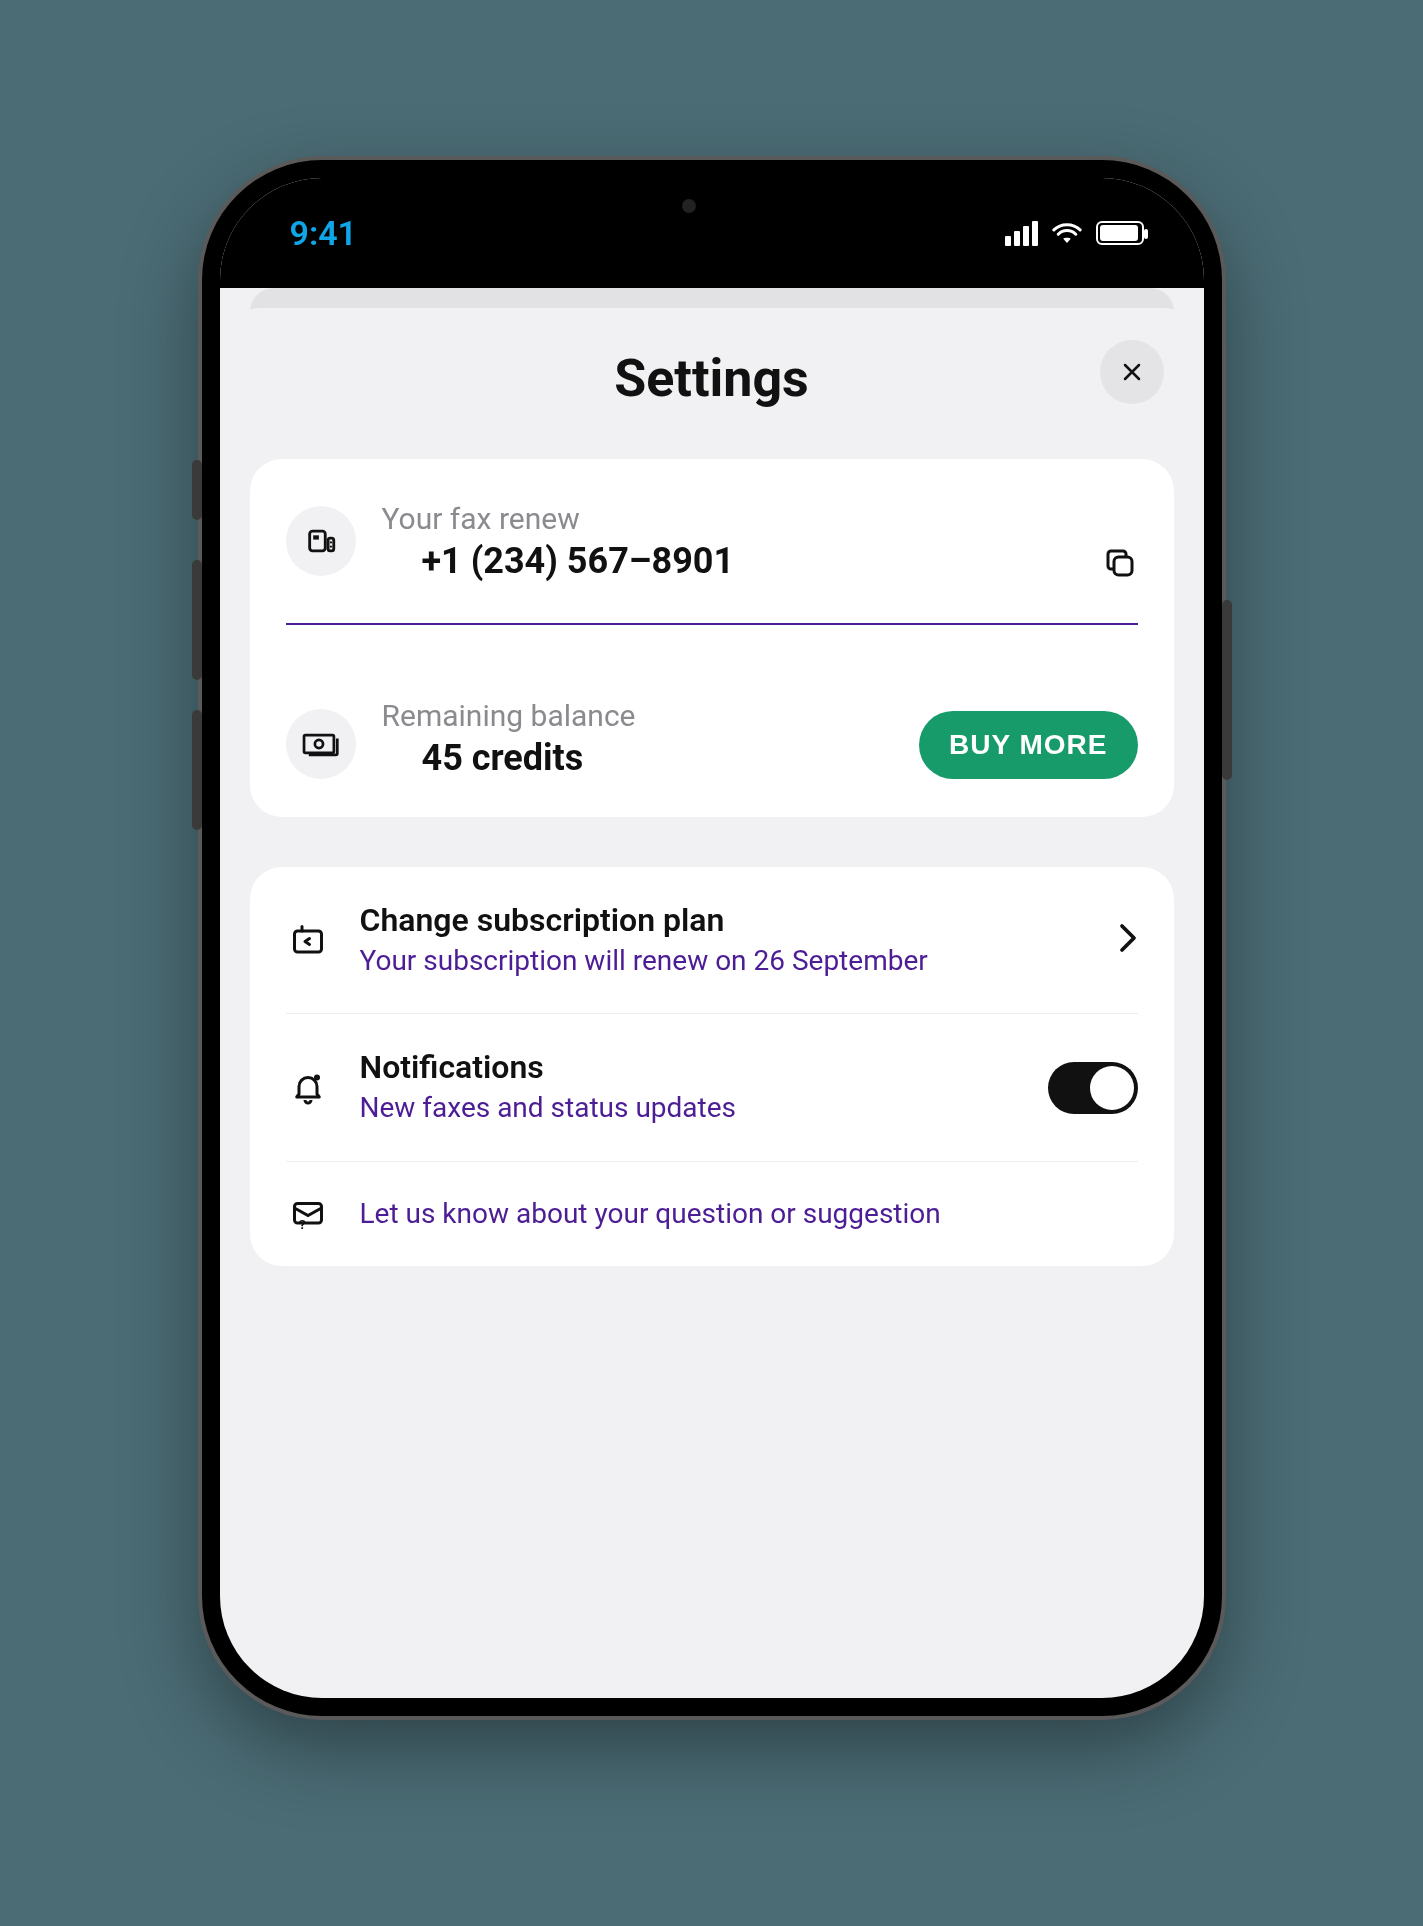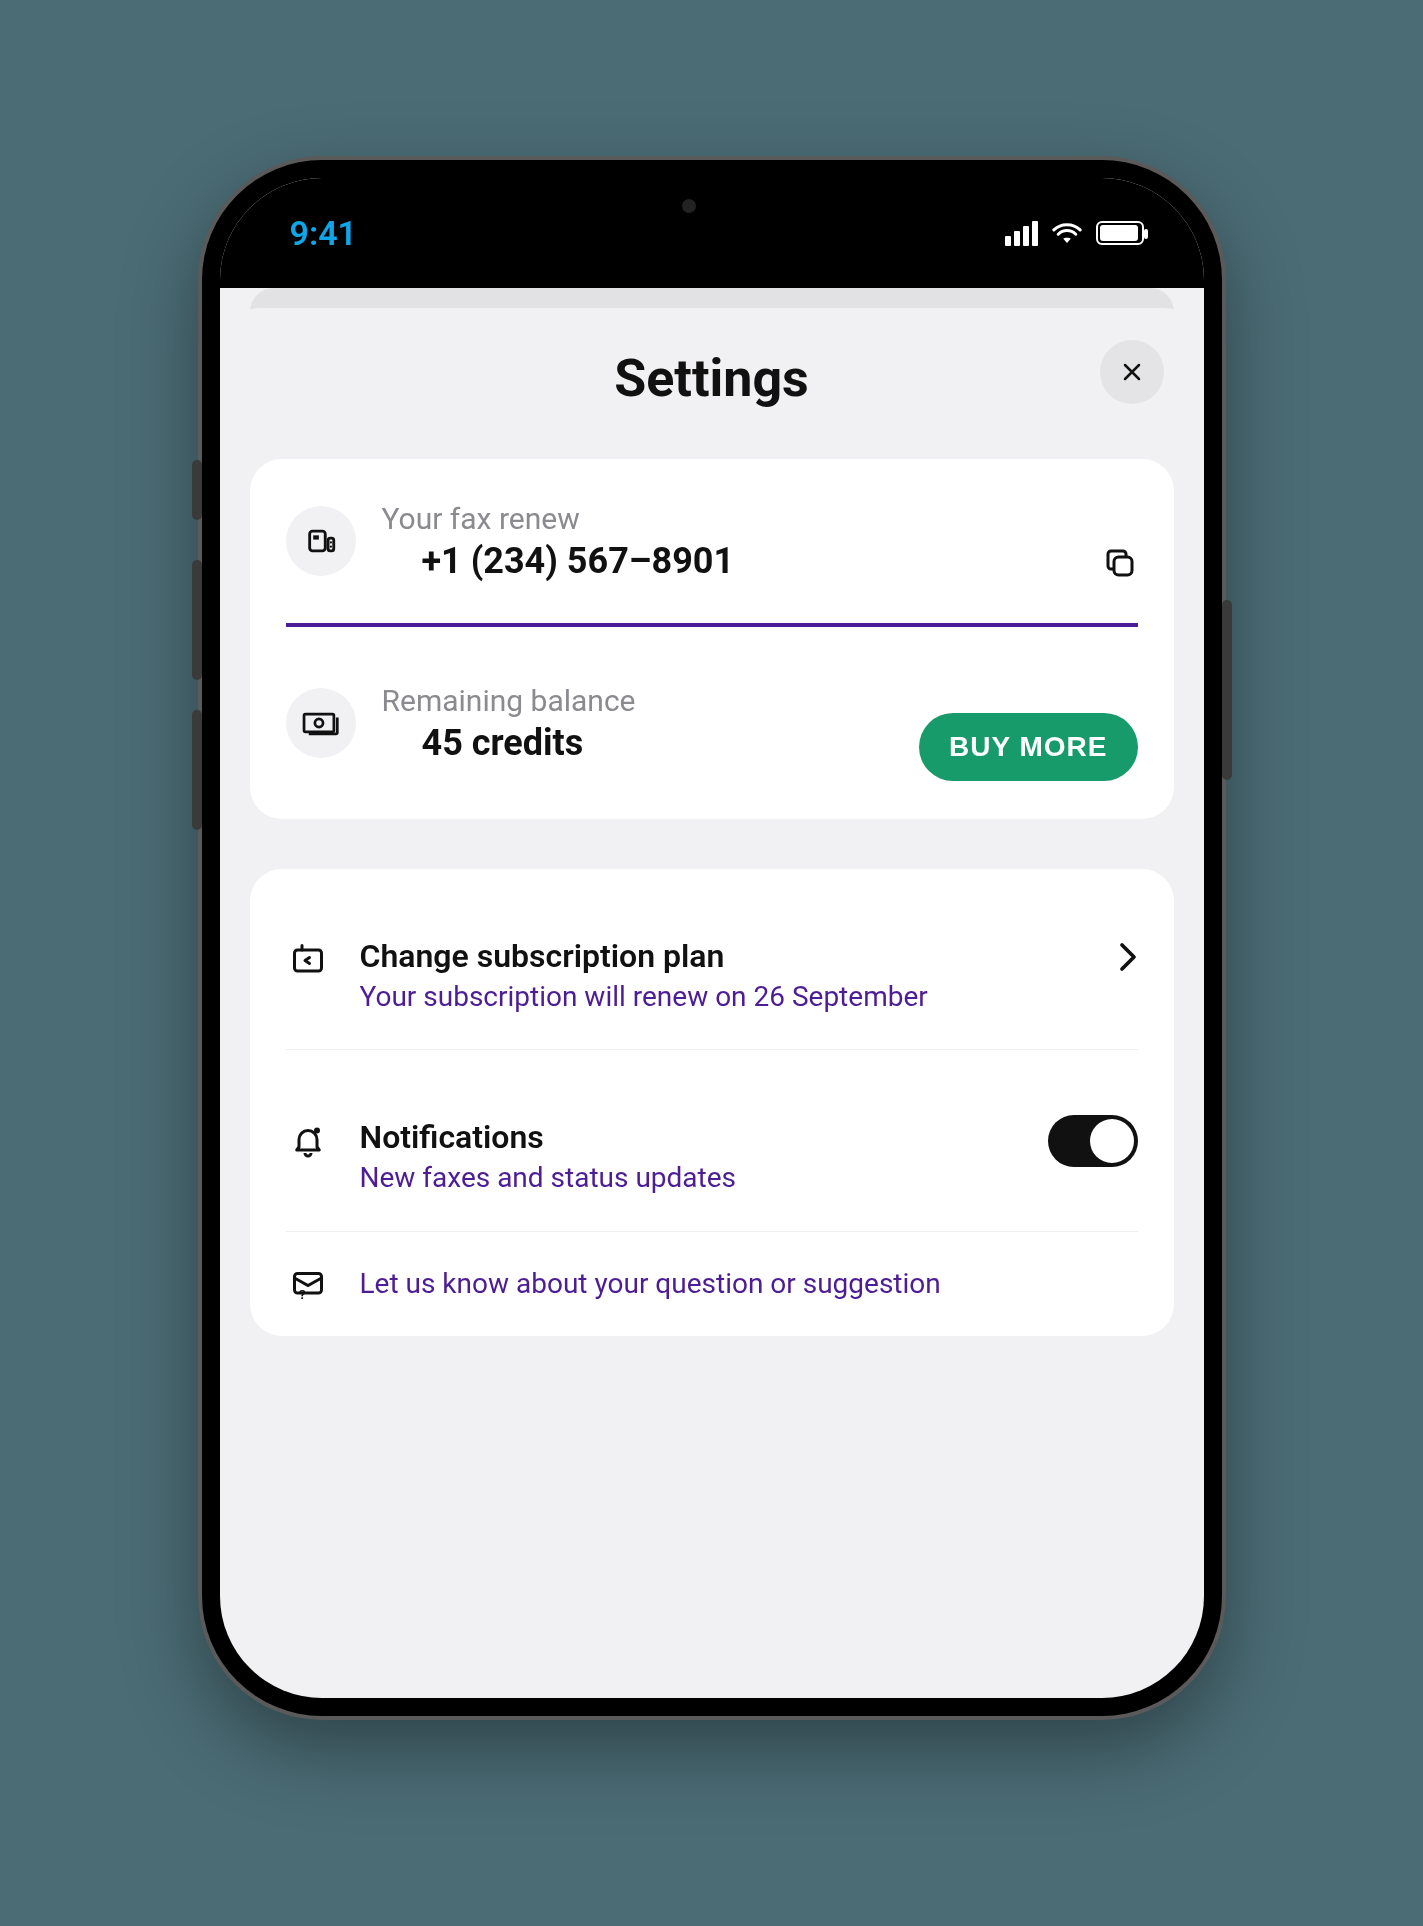--- a/index.html
+++ b/index.html
@@ -118,21 +118,21 @@
   .card {
     background: #fff;
     margin: 0 30px 50px;
     border-radius: 32px;
     padding: 0 36px;
   }
   .account-row {
     display:flex; align-items:center; gap:26px;
     padding: 38px 0;
   }
-  .account-row + .account-row { border-top: 4px solid #4c1d95; }
+  .account-row + .account-row { border-top: 2px solid #4c1d95; align-items: flex-end; }
   .circle-icon {
     width:70px;height:70px;border-radius:50%;background:#f1f1f3;
     display:flex;align-items:center;justify-content:center;flex-shrink:0;
   }
   .acc-text {flex:1;}
   .acc-label { color:#8a8a8f; font-size:30px; margin-bottom:4px;}
   .acc-value { color:#111; font-size:36px; font-weight:700;margin-left:40px;}
   .copy-btn, .buy-btn { flex-shrink:0; cursor:pointer;margin-top:48px;}
   .buy-btn {
     background:#189b6a; color:#fff; border:none;
@@ -141,21 +141,21 @@
   }
 
   .list-row {
     display:flex; align-items:center; gap:30px;
     padding: 34px 0;
     border-bottom:1px solid #eee;
   }
   .list-row:last-child{border-bottom:none;}
   .list-icon {width:44px;flex-shrink:0;display:flex;align-items:center;justify-content:center;}
   .list-text {flex:1;}
-  .list-title{font-size:32px; font-weight:600; color:#111; margin-bottom:4px;margin-top:34px;}
+  .list-title{font-size:32px; font-weight:600; color:#111; margin-bottom:4px;}
   .list-sub{font-size:28px; color:#4c1d95; line-height:1.3;}
   .row-action{flex-shrink:0;}
   .toggle {
     width:90px;height:52px;background:#111;border-radius:30px;position:relative;cursor:pointer;
   }
   .toggle-knob{
     position:absolute; right:4px; top:4px; width:44px;height:44px;background:#fff;border-radius:50%;
   }
 </style>
 </head>

